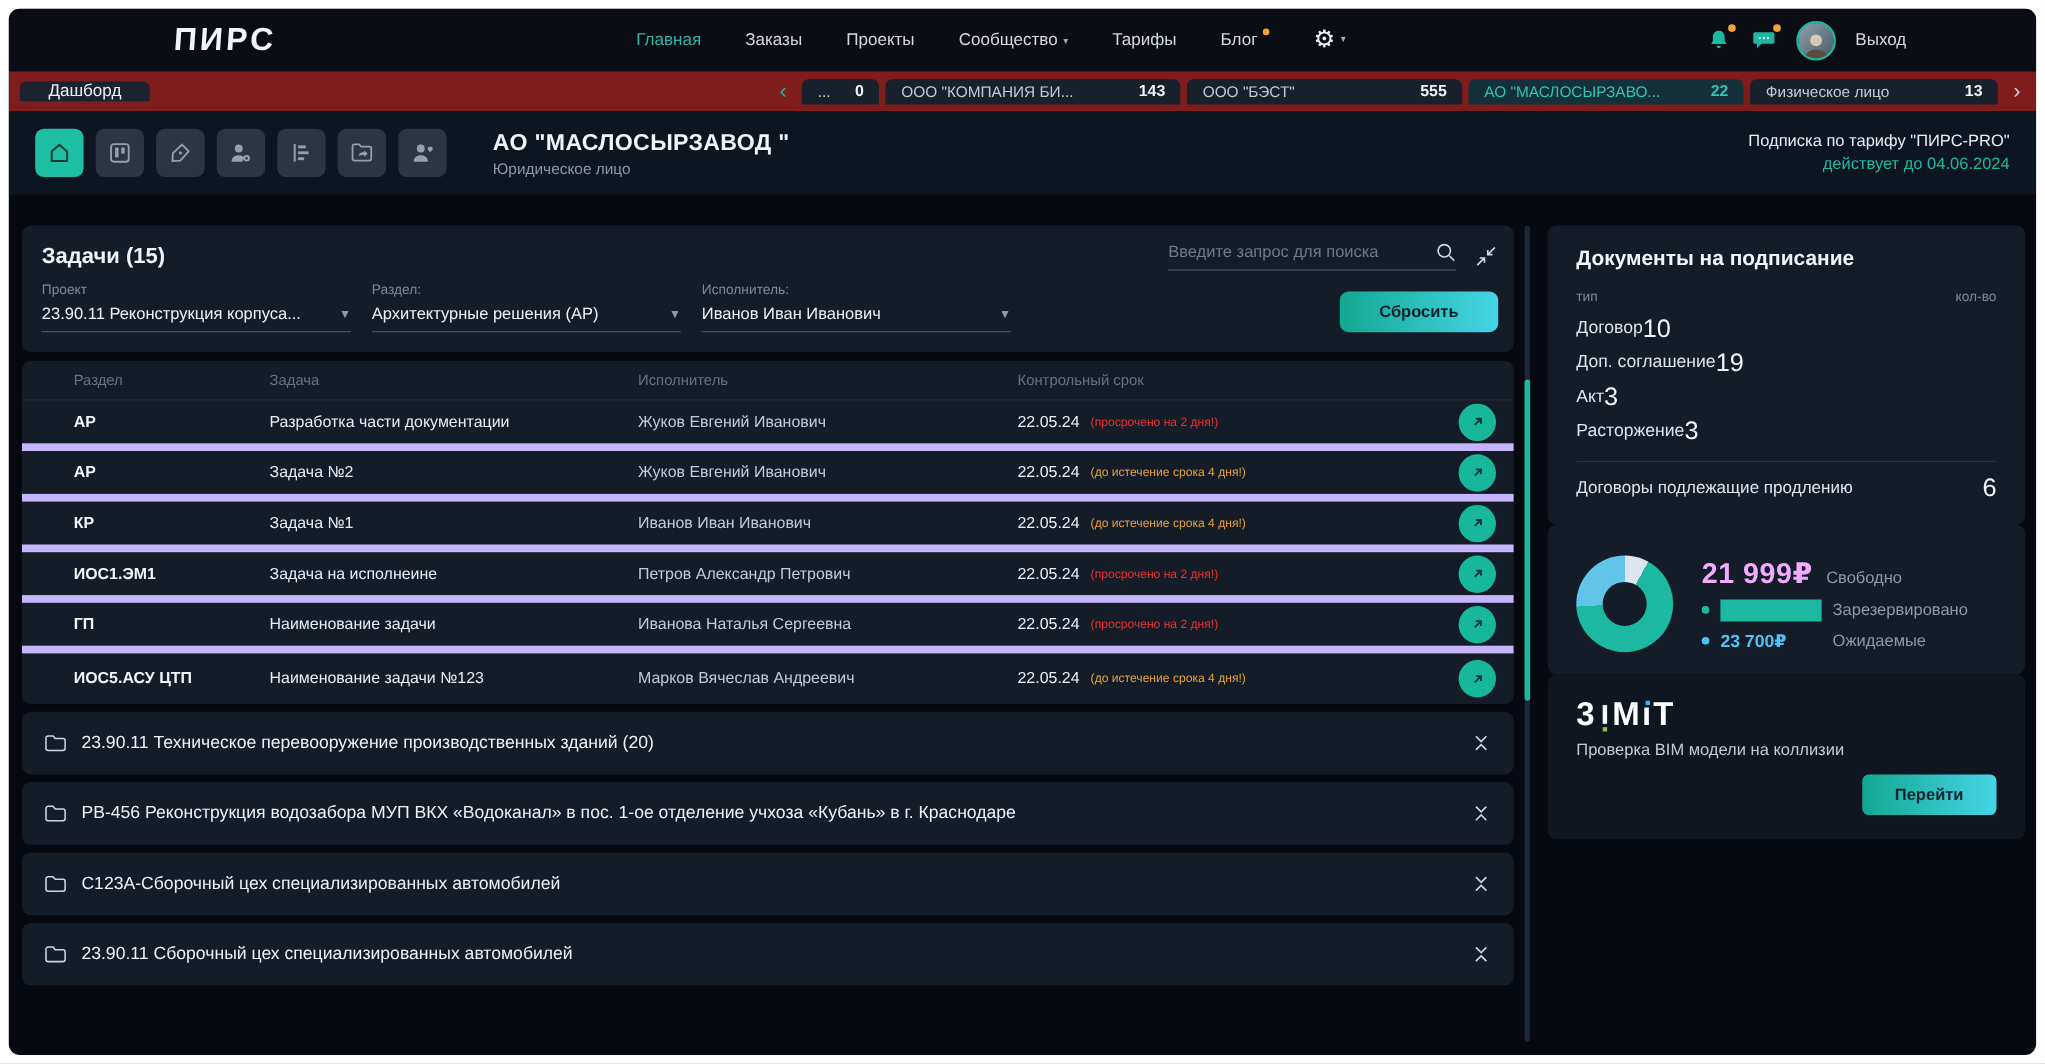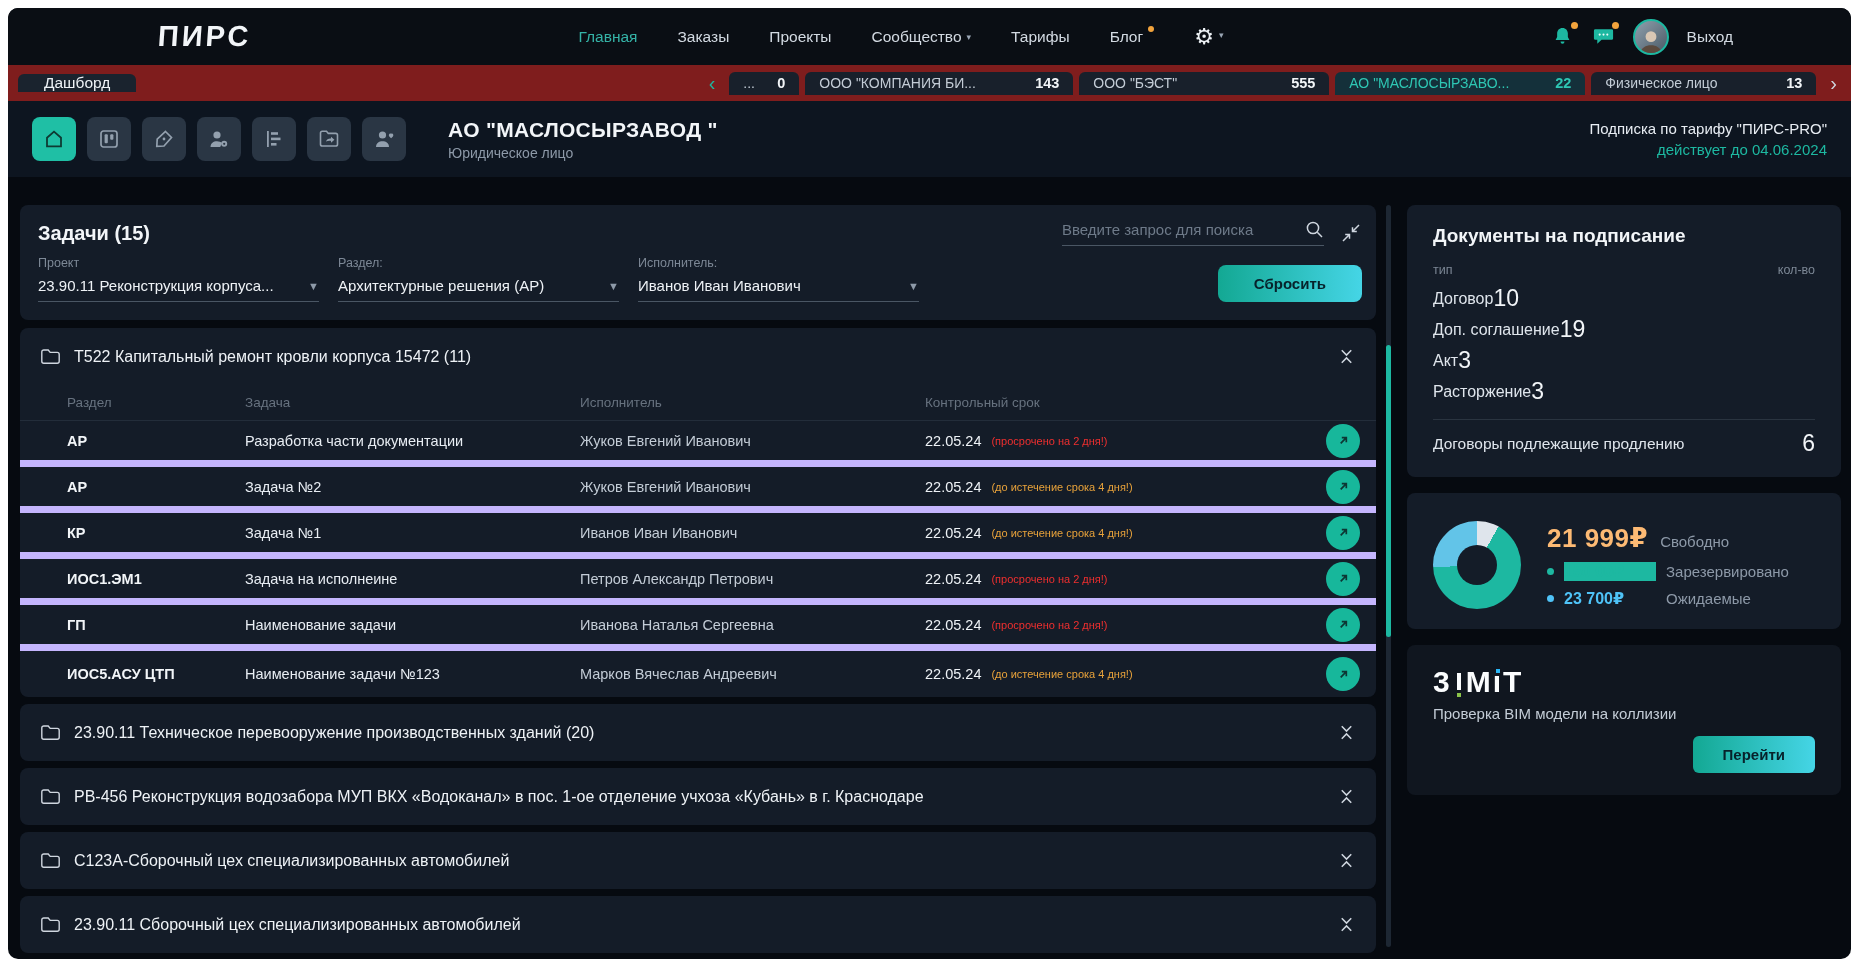--- a/index.html
+++ b/index.html
@@ -102,40 +102,40 @@
   .status.overdue { color:#ef2f2f; }
   .status.warning { color:#e8a23a; }
   .row-go { width:34px; height:34px; border-radius:50%; background:#17b79b; border:none; cursor:pointer; display:flex; align-items:center; justify-content:center; justify-self:end; }
 
   
   .scroll-track { width:5px; border-radius:3px; background:#1d2733; margin:0 16px 0 10px; position:relative; height:742px; flex:none; }
   .scroll-thumb { position:absolute; top:140px; left:0; width:5px; height:292px; border-radius:3px; background:#1db8a1; cursor:grab; }
 
   
   .sidebar { width:434px; flex:none; display:flex; flex-direction:column; }
-  .side-card { background:#141c28; border-radius:8px; padding:20px 26px; margin-bottom:16px; }
+  .side-card { background:#141c28; border-radius:8px; padding:20px 26px; }
   .side-title { font-size:19px; font-weight:700; color:#f2f5f8; }
 
   .doc-head { display:flex; justify-content:space-between; font-size:12.5px; color:#7d8896; margin:16px 0 6px; }
   .doc-row { display:flex; align-items:center; height:31px; }
   .doc-label { font-size:16px; color:#dfe5ec; }
   .doc-count { font-size:23px; color:#f2f5f8; }
   .doc-divider { border:none; border-top:1px solid #2a3440; margin:12px 0 10px; }
   .doc-footer { display:flex; justify-content:space-between; align-items:center; }
   .doc-footer .doc-label { font-size:15.5px; }
 
   .wallet-card { padding:18px 26px 20px; }
   .wallet-head { display:flex; justify-content:space-between; align-items:center; }
   .wallet-go { width:28px; height:28px; border-radius:50%; background:#17b79b; border:none; cursor:pointer; display:flex; align-items:center; justify-content:center; }
   .wallet-body { display:flex; align-items:center; gap:26px; margin-top:10px; }
   .donut { width:88px; height:88px; border-radius:50%; position:relative; flex:none; }
   .donut::after { content:""; position:absolute; inset:27%; border-radius:50%; background:#141c28; }
   .wallet-lines { flex:1; }
   .w-free { display:flex; align-items:baseline; gap:12px; }
-  .w-free-amt { font-size:26px; font-weight:700; color:#fdba74; letter-spacing:.5px; }
+  .w-free-amt { font-size:26px; font-weight:700; color:#f0abfc; letter-spacing:.5px; }
   .w-free-lbl { font-size:15px; color:#8d99a8; }
   .w-row { display:flex; align-items:center; gap:10px; margin-top:8px; }
   .w-dot { width:7px; height:7px; border-radius:50%; flex:none; }
   .w-amt { font-size:16px; font-weight:700; width:92px; }
   .w-lbl { font-size:15px; color:#8d99a8; }
   .w-row.reserved .w-dot, .w-row.reserved .w-amt { background:#1db8a1; color:#1db8a1; }
   .w-row.reserved .w-dot { background:#1db8a1; }
   .w-row.expected .w-dot { background:#4fc3f7; }
   .w-row.expected .w-amt { color:#4fc3f7; }
 
@@ -363,34 +363,20 @@
     <div class="filter-value">
       <span class="filter-text">Иванов Иван Иванович</span>
       <span class="filter-caret">▼</span>
     </div>
   </div>
             <button class="reset-btn">Сбросить</button>
         </div>
       </section>
 
       <section class="card group-card">
-        <div class="group-head">
-          <span>
-            <svg width="21" height="17" viewBox="0 0 21 17">
-                <path d="M1.8 4 a2 2 0 0 1 2-2 h4.4 l2 2.4 h7 a2 2 0 0 1 2 2 v6.8 a2 2 0 0 1 -2 2 h-13.4 a2 2 0 0 1 -2 -2 z" fill="none" stroke="#cfd6df" stroke-width="1.4"></path>
-              </svg>
-          </span>
-          <span class="group-title">Т522 Капитальный ремонт кровли корпуса 15472 (11)</span>
-          <button class="collapse-btn">
-            <svg width="19" height="19" viewBox="0 0 20 20">
-                <polyline points="5,3.5 10,8.5 15,3.5" fill="none" stroke="#cfd6df" stroke-width="1.6"></polyline>
-                <polyline points="5,16.5 10,11.5 15,16.5" fill="none" stroke="#cfd6df" stroke-width="1.6"></polyline>
-              </svg>
-          </button>
-        </div>
         <div class="task-table">
           <div class="cols">
             <span class="col-h">Раздел</span>
             <span class="col-h">Задача</span>
             <span class="col-h">Исполнитель</span>
             <span class="col-h">Контрольный срок</span>
             <span></span>
           </div>
           <div id="task-rows">
               <div class="task-row">

